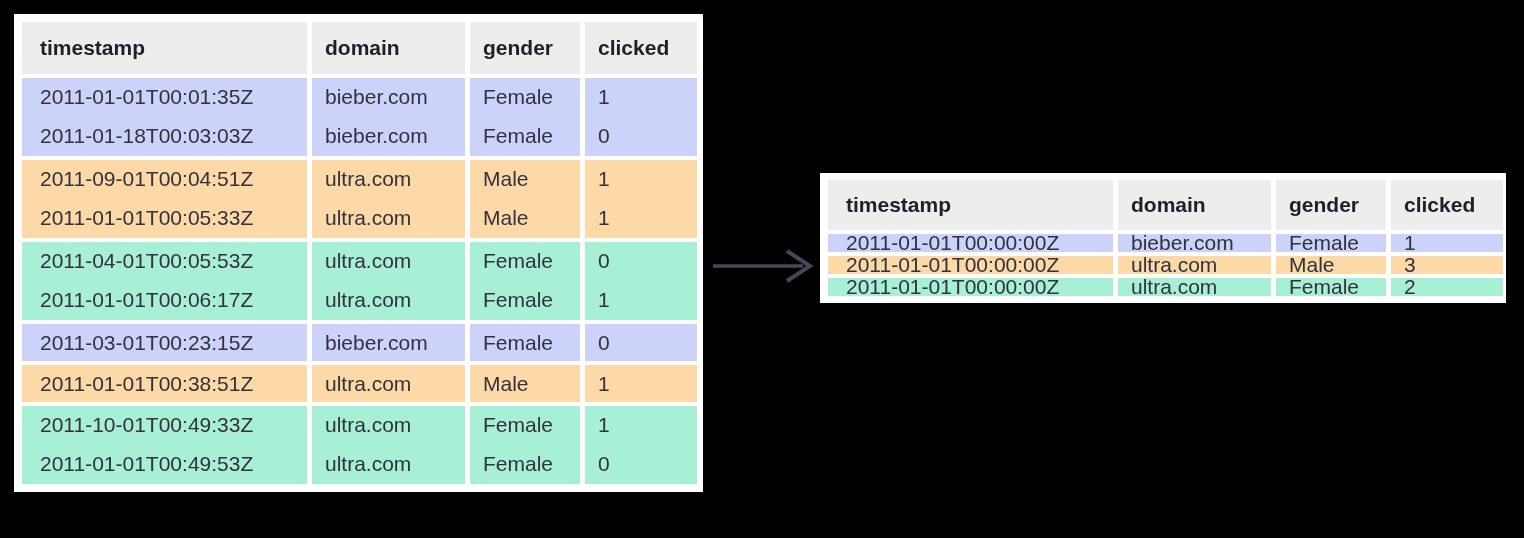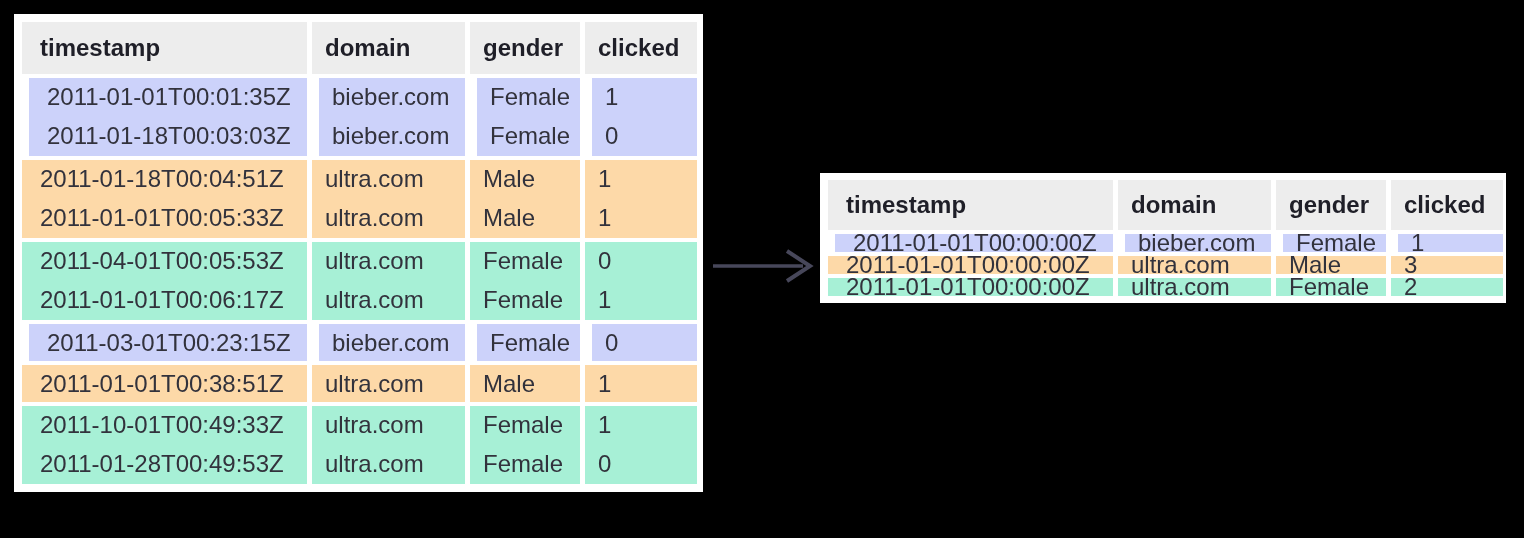--- a/index.html
+++ b/index.html
@@ -28,38 +28,38 @@
   .panel.left  { left: 14px;  top: 14px;  width: 689px; padding: 8px 6px 8px 8px; }
   .panel.right { left: 820px; top: 173px; width: 686px; padding: 7px 5px 7px 8px; }
   .tbl {
     display: grid;
     grid-template-columns: 285px 153px 110px 112px;
     column-gap: 5px;
   }
   .cell {
     display: flex;
     align-items: center;
-    font-size: 24px;
+    font-size: 21px;
     color: var(--body-text);
     padding-left: 13px;
     white-space: nowrap;
     overflow: hidden;
   }
   .cell.col0 { padding-left: 18px; }
   .cell.head {
     background: var(--header-bg);
     color: var(--header-text);
     font-weight: bold;
     height: 52px;
   }
   .panel.right .cell.head { height: 50px; }
   .cell.data { height: 41px; }
   .panel.right .cell.data { height: 22px; }
   .cell.group-start { border-top: 4px solid var(--panel); }
-  .cell.bg-purple { background: var(--c-purple); margin-left: 7px; }
+  .cell.bg-purple { background: var(--c-purple); }
   .cell.bg-orange { background: var(--c-orange); }
   .cell.bg-green  { background: var(--c-green); }
   .arrow-wrap {
     position: absolute;
     left: 705px; top: 245px;
     width: 112px; height: 44px;
   }
 </style>
 </head>
 <body>
@@ -71,21 +71,21 @@
       <div class="cell head col2">gender</div>
       <div class="cell head col3">clicked</div>
       <div class="cell data col0 bg-purple group-start">2011-01-01T00:01:35Z</div>
       <div class="cell data col1 bg-purple group-start">bieber.com</div>
       <div class="cell data col2 bg-purple group-start">Female</div>
       <div class="cell data col3 bg-purple group-start">1</div>
       <div class="cell data col0 bg-purple">2011-01-18T00:03:03Z</div>
       <div class="cell data col1 bg-purple">bieber.com</div>
       <div class="cell data col2 bg-purple">Female</div>
       <div class="cell data col3 bg-purple">0</div>
-      <div class="cell data col0 bg-orange group-start">2011-01-18T00:04:51Z</div>
+      <div class="cell data col0 bg-orange group-start">2011-09-01T00:04:51Z</div>
       <div class="cell data col1 bg-orange group-start">ultra.com</div>
       <div class="cell data col2 bg-orange group-start">Male</div>
       <div class="cell data col3 bg-orange group-start">1</div>
       <div class="cell data col0 bg-orange">2011-01-01T00:05:33Z</div>
       <div class="cell data col1 bg-orange">ultra.com</div>
       <div class="cell data col2 bg-orange">Male</div>
       <div class="cell data col3 bg-orange">1</div>
       <div class="cell data col0 bg-green group-start">2011-04-01T00:05:53Z</div>
       <div class="cell data col1 bg-green group-start">ultra.com</div>
       <div class="cell data col2 bg-green group-start">Female</div>
@@ -99,21 +99,21 @@
       <div class="cell data col2 bg-purple group-start">Female</div>
       <div class="cell data col3 bg-purple group-start">0</div>
       <div class="cell data col0 bg-orange group-start">2011-01-01T00:38:51Z</div>
       <div class="cell data col1 bg-orange group-start">ultra.com</div>
       <div class="cell data col2 bg-orange group-start">Male</div>
       <div class="cell data col3 bg-orange group-start">1</div>
       <div class="cell data col0 bg-green group-start">2011-10-01T00:49:33Z</div>
       <div class="cell data col1 bg-green group-start">ultra.com</div>
       <div class="cell data col2 bg-green group-start">Female</div>
       <div class="cell data col3 bg-green group-start">1</div>
-      <div class="cell data col0 bg-green">2011-01-28T00:49:53Z</div>
+      <div class="cell data col0 bg-green">2011-01-01T00:49:53Z</div>
       <div class="cell data col1 bg-green">ultra.com</div>
       <div class="cell data col2 bg-green">Female</div>
       <div class="cell data col3 bg-green">0</div>
     </div>
 </div>
 
 <div class="arrow-wrap">
   <svg width="112" height="44" viewBox="0 0 112 44">
     <line x1="8" y1="21" x2="98" y2="21" stroke="var(--arrow)" stroke-width="3.5"></line>
     <polyline points="82,6 105,21 82,36" fill="none" stroke="var(--arrow)" stroke-width="4"></polyline>

